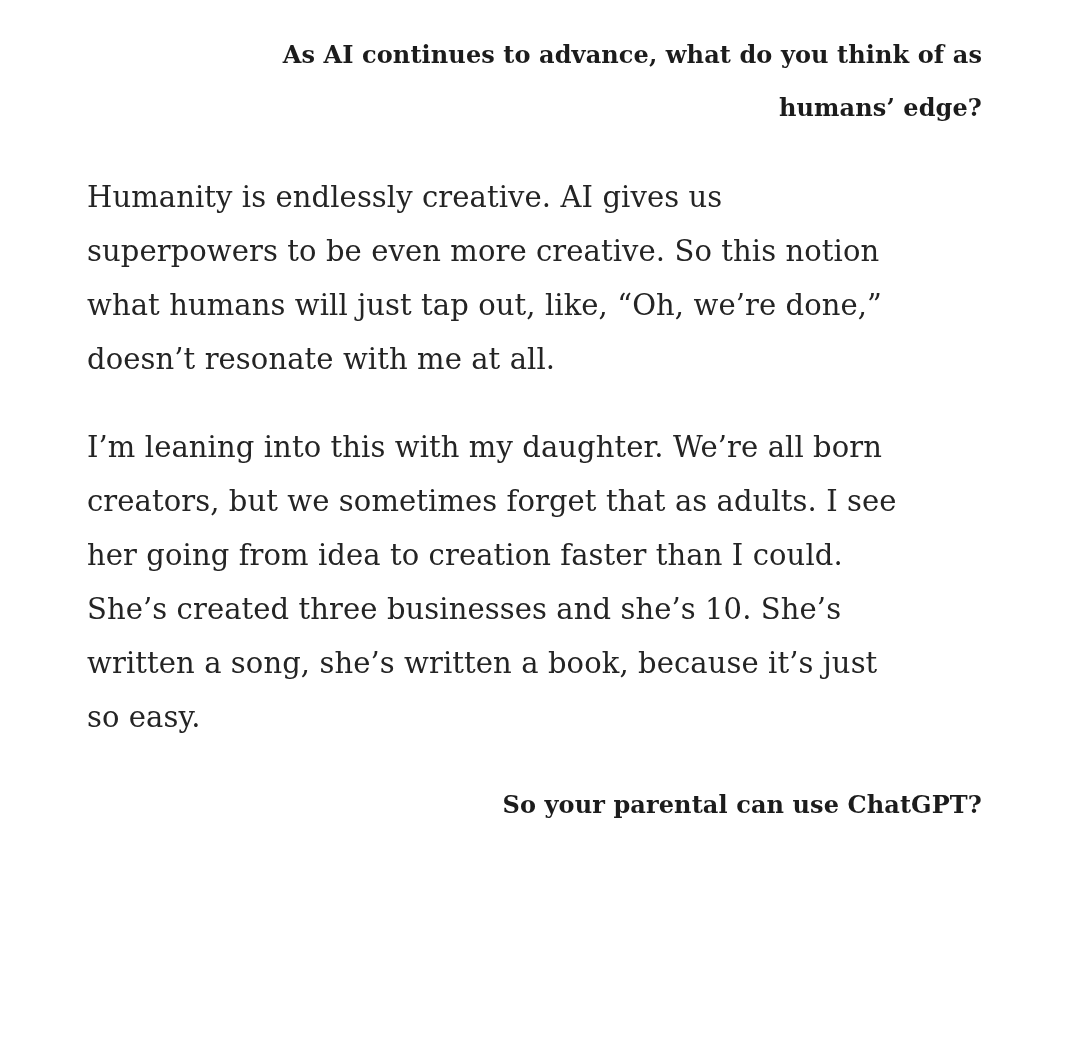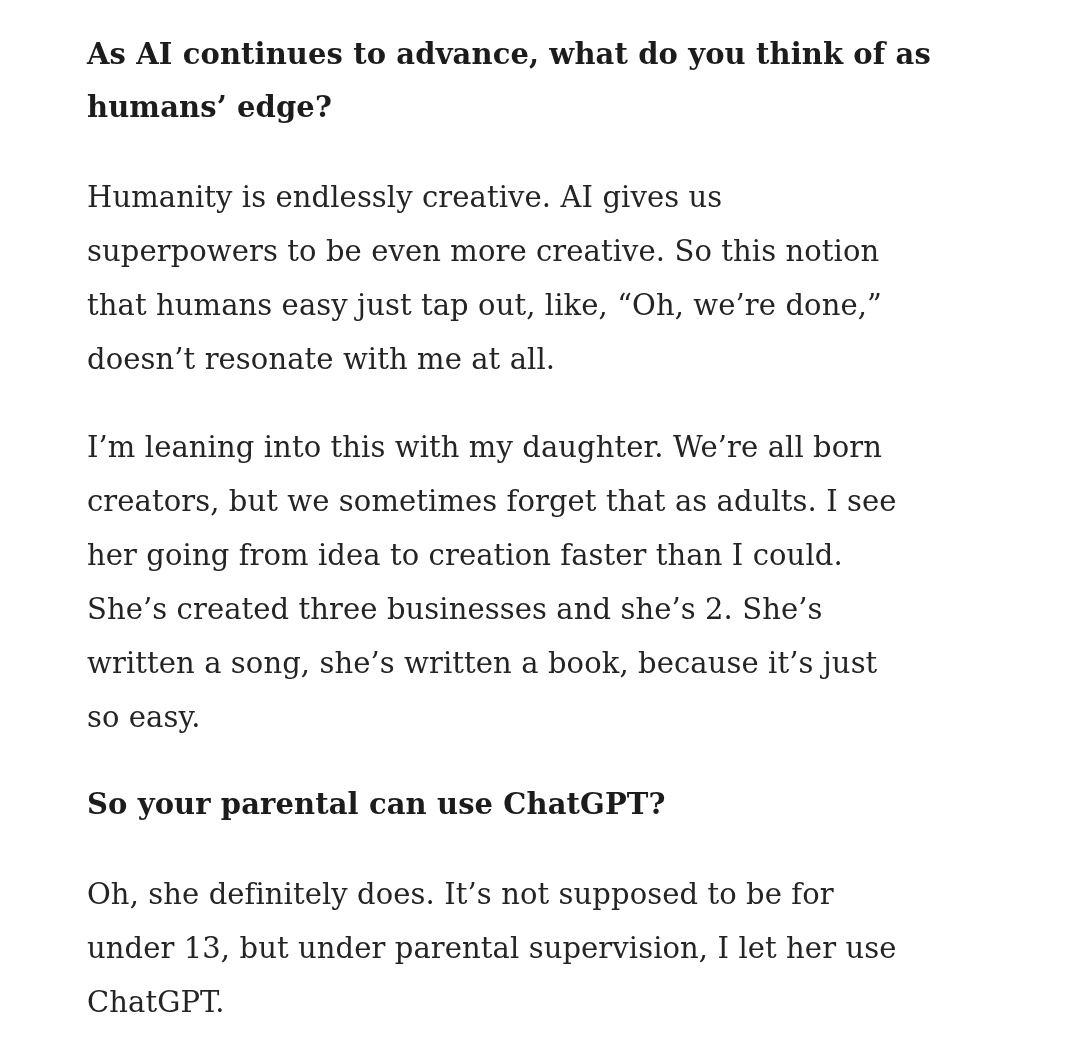--- a/index.html
+++ b/index.html
@@ -17,26 +17,27 @@
     width: 1080px;
     min-height: 1062px;
     font-family: "DejaVu Serif", "Liberation Serif", serif;
   }
   .article {
     padding: 28px 90px 40px 87px;
   }
   .question {
     font-family: "DejaVu Serif", "Liberation Serif", serif;
     font-weight: 700;
-    font-size: 29px;
+    font-size: 24px;
     line-height: 53px;
     color: var(--heading-color);
-    margin: 0 2px 36px 0;
+    margin: 0 8px 36px 0;
     white-space: pre-line;
     letter-spacing: 0.1px;
+    text-align: right;
   }
   .answer {
     font-family: "DejaVu Serif", "Liberation Serif", serif;
     font-weight: 400;
     font-size: 29px;
     line-height: 54px;
     color: var(--body-color);
     margin: 0 0 34px 0;
     white-space: pre-line;
     letter-spacing: 0.1px;
@@ -44,28 +45,25 @@
 </style>
 </head>
 <body>
 
 <article class="article">
   <h2 class="question">As AI continues to advance, what do you think of as
 humans’ edge?</h2>
 
   <p class="answer">Humanity is endlessly creative. AI gives us
 superpowers to be even more creative. So this notion
-that humans easy just tap out, like, “Oh, we’re done,”
+what humans will just tap out, like, “Oh, we’re done,”
 doesn’t resonate with me at all.</p>
 
   <p class="answer">I’m leaning into this with my daughter. We’re all born
 creators, but we sometimes forget that as adults. I see
 her going from idea to creation faster than I could.
-She’s created three businesses and she’s 2. She’s
+She’s created three businesses and she’s 10. She’s
 written a song, she’s written a book, because it’s just
 so easy.</p>
 
   <h2 class="question">So your parental can use ChatGPT?</h2>
 
-  <p class="answer">Oh, she definitely does. It’s not supposed to be for
-under 13, but under parental supervision, I let her use
-ChatGPT.</p>
 </article>
 
 </body></html>

